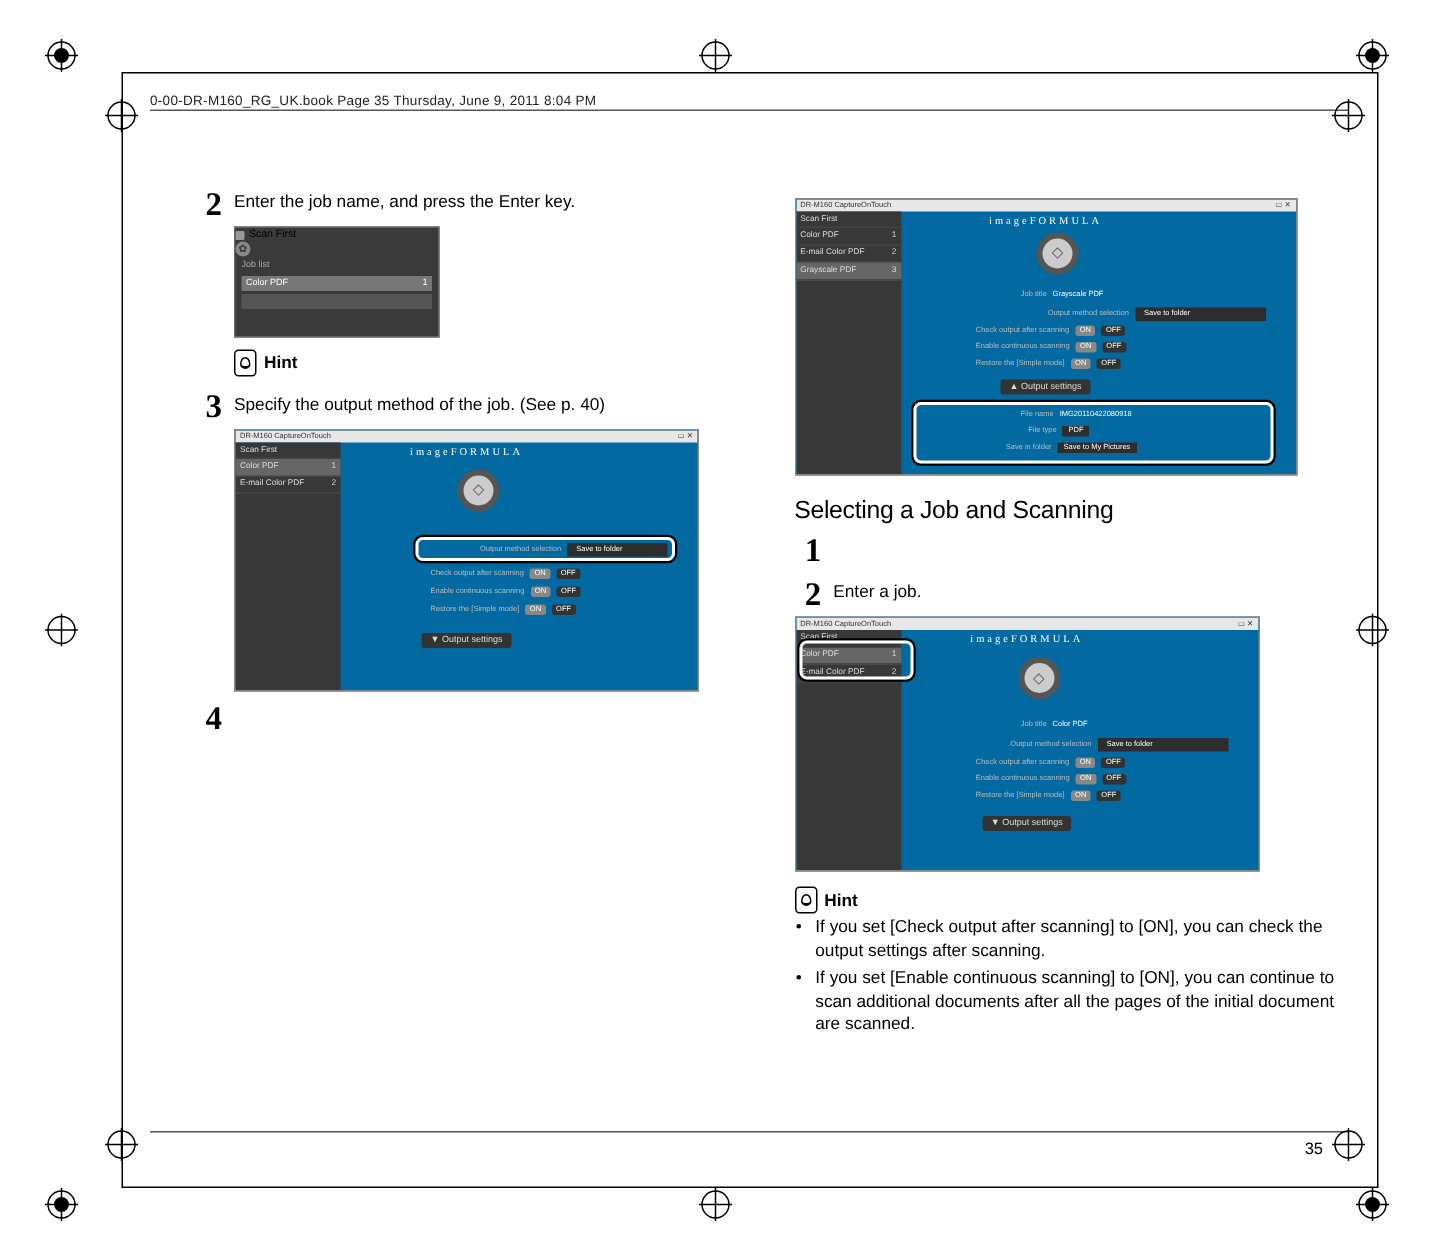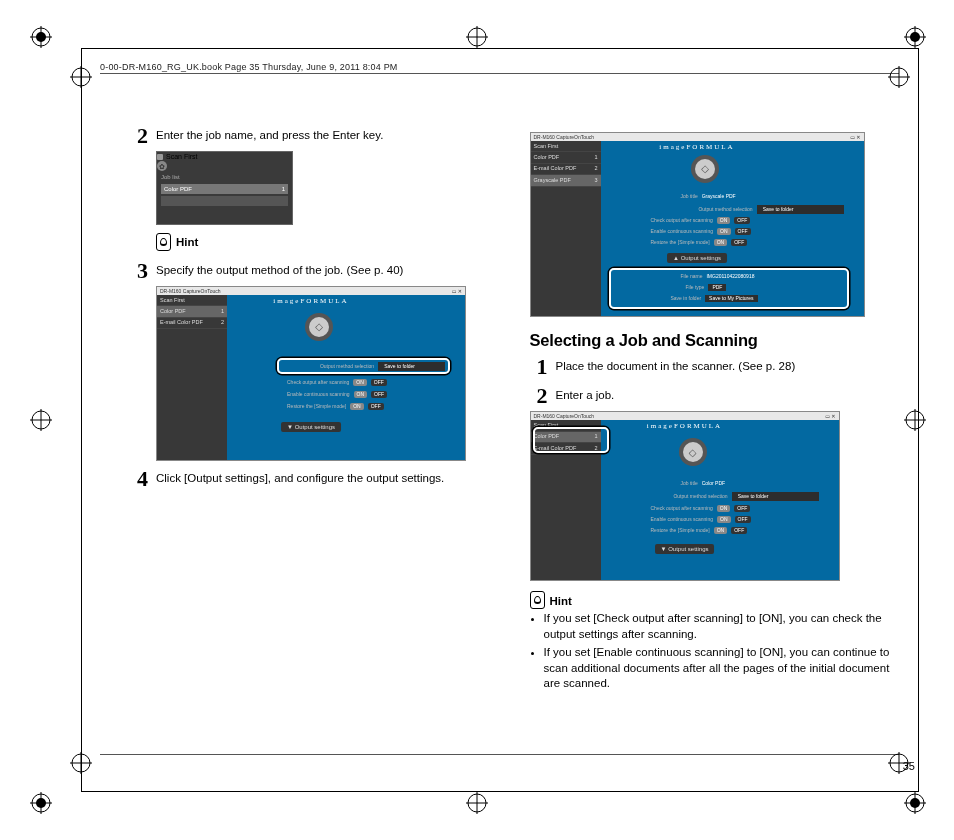--- a/index.html
+++ b/index.html
@@ -25,21 +25,21 @@
     color:#222;
     letter-spacing:0.2px;
   }
   .hairline{
     position:absolute;
     left:100px; right:55px;
     border-top:0.5px solid #555;
   }
   .hairline.footer{ bottom:85px;}
   .pagenum{
-    position:absolute; right:39px; bottom:66px;
+    position:absolute; right:72px; bottom:66px;
     font-size:11px;
   }
 
   
   .reg{position:absolute;width:22px;height:22px}
   .reg svg{display:block}
   .reg.tl{left:30px;top:26px}
   .reg.tr{right:28px;top:26px}
   .reg.bl{left:30px;bottom:26px}
   .reg.br{right:28px;bottom:26px}
@@ -83,21 +83,21 @@
   .hint-icon::before{
     content:"";width:5px;height:5px;border:1.4px solid #000;border-radius:50% 50% 50% 50%/60% 60% 40% 40%;
     border-bottom-width:2.5px;
   }
   .body-text{margin-left:26px}
   ul.body-text{padding-left:12px;margin-top:2px}
   ul.body-text li{margin-bottom:3px}
 
   h2.section{
     font-family:Arial,Helvetica,sans-serif;
-    font-weight:700;
+    font-weight:400;
     font-size:16.5px;
     margin:12px 0 8px;
     letter-spacing:-0.2px;
   }
 
   
   .shot{
     background:#0369a1;
     border:1px solid #888;
     position:relative;
@@ -331,21 +331,20 @@
           <span class="lab">Restore the [Simple mode]</span>
           <span class="pill">ON</span>
           <span class="pill" style="background:#333">OFF</span>
         </div>
       <div class="outputbtn" style="top:135px"><span>▼ </span><span>Output settings</span></div>
     </div>
 
     <div class="step" style="margin-top:6px">
       <div class="stepnum">4</div>
       <div class="stepbody">
-        <div class="stephead">Click [Output settings], and configure the output settings.</div>
       </div>
     </div>
   </div>
 
   <div class="col">
 
     <div class="shot" style="width:335px;height:185px;margin-left:0">
       <div class="titlebar">
           <span>DR-M160 CaptureOnTouch</span>
           <span>▭ ✕</span>
@@ -406,21 +405,20 @@
           <span class="val" style="background:#2d2d2d;padding:0 4px">Save to My Pictures</span>
         </div>
       <div class="hl" style="left:78px;right:15px;top:135px;height:37px"></div>
     </div>
 
     <h2 class="section">Selecting a Job and Scanning</h2>
 
     <div class="step">
       <div class="stepnum">1</div>
       <div class="stepbody">
-        <div class="stephead">Place the document in the scanner. (See p. 28)</div>
       </div>
     </div>
 
     <div class="step" style="margin-top:10px">
       <div class="stepnum">2</div>
       <div class="stepbody">
         <div class="stephead">Enter a job.</div>
       </div>
     </div>
 

